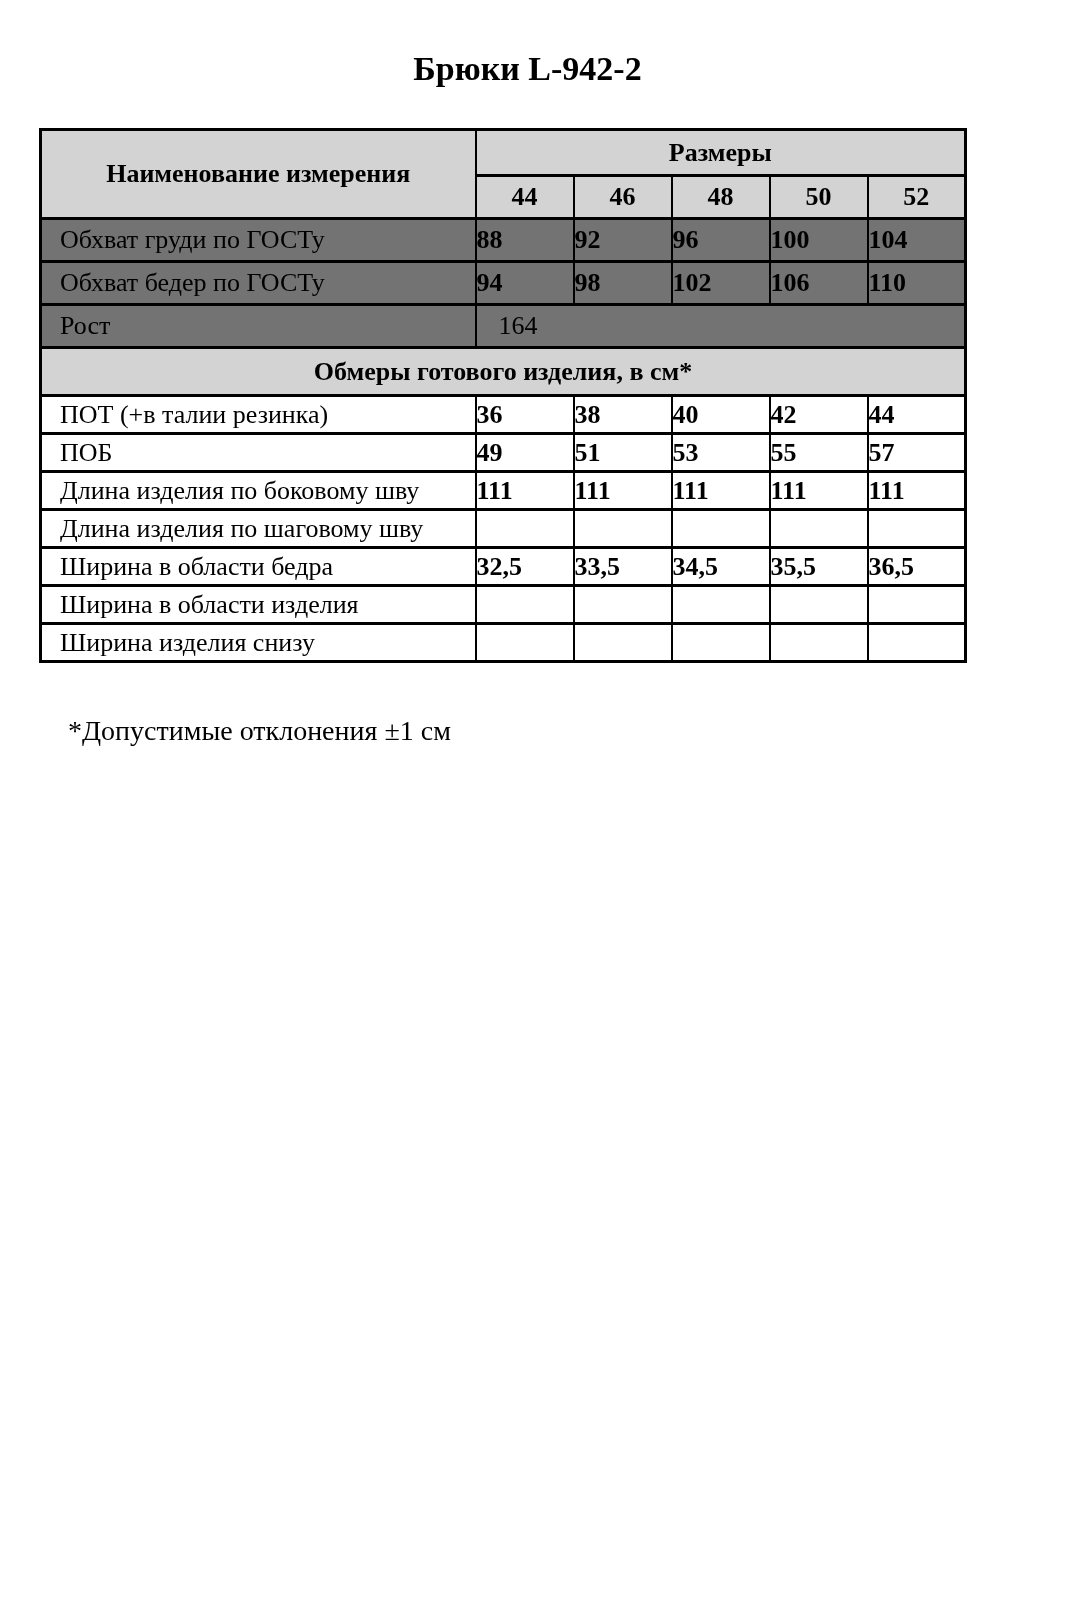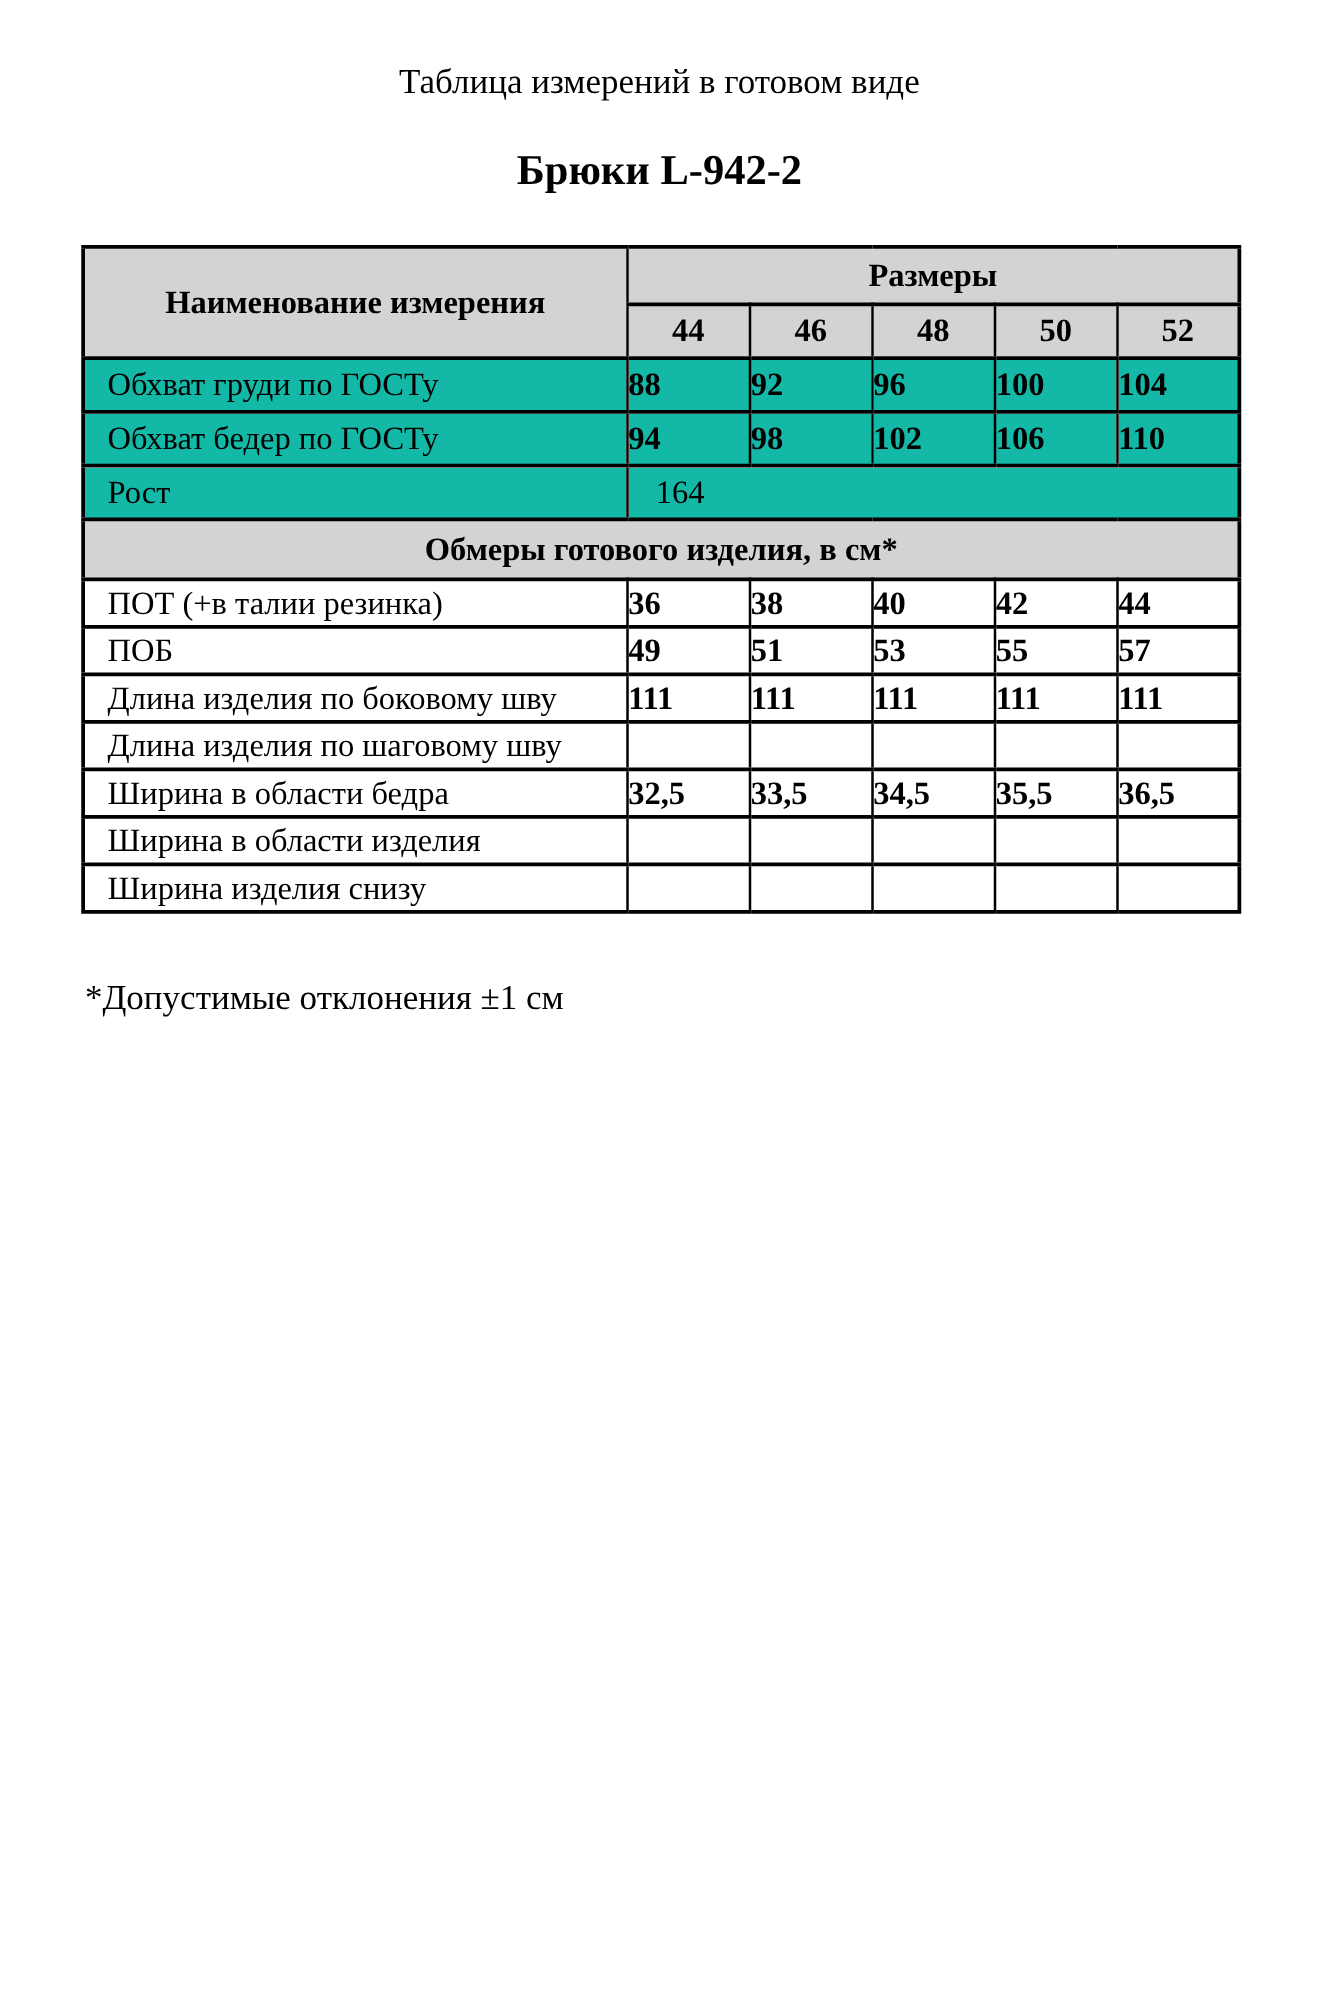--- a/index.html
+++ b/index.html
@@ -22,21 +22,21 @@
     font-size: 28px; font-weight: normal;
     margin-bottom: 36px;
   }
   .product {
     font-size: 34px; font-weight: bold;
     margin-bottom: 40px;
   }
 
   table.meas {
     border-collapse: collapse;
-    margin-left: 65px;
+    margin-left: 39px;
     width: 925px;
     table-layout: fixed;
   }
   table.meas td {
     border: solid #000;
     border-width: 3px 2px;
     vertical-align: middle;
     font-size: 26px;
     overflow: hidden;
   }
@@ -45,21 +45,21 @@
   col.c-name { width: 435px; }
   col.c-size { width: 98px; }
 
   .r-hdr1 { height: 46px; }
   .r-hdr2 { height: 43px; }
   .r-upper { height: 43px; }
   .r-sect { height: 48px; }
   .r-lower { height: 38px; }
 
   td.hdr-bg { background: #d3d3d3; }
-  td.upper-bg { background: #14b8a6; }
+  td.upper-bg { background: #737373; }
   td.lower-bg { background: #ffffff; }
 
   td.name-hdr {
     text-align: center; font-weight: bold; font-size: 27px;
   }
   td.sizes-hdr {
     text-align: center; font-weight: bold; font-size: 27px;
   }
   td.size-cell {
     text-align: center; font-weight: bold; font-size: 31px;
@@ -81,21 +81,20 @@
     margin: 52px 0 0 68px;
     font-size: 28px;
   }
 </style>
 </head>
 <body>
 
 <div class="doc">
 
   <div class="titles">
-    <div class="subtitle">Таблица измерений в готовом виде</div>
     <div class="product">Брюки L-942-2</div>
   </div>
 
   <table class="meas">
     <colgroup>
       <col class="c-name">
       <col class="c-size">
         <col class="c-size">
         <col class="c-size">
         <col class="c-size">

